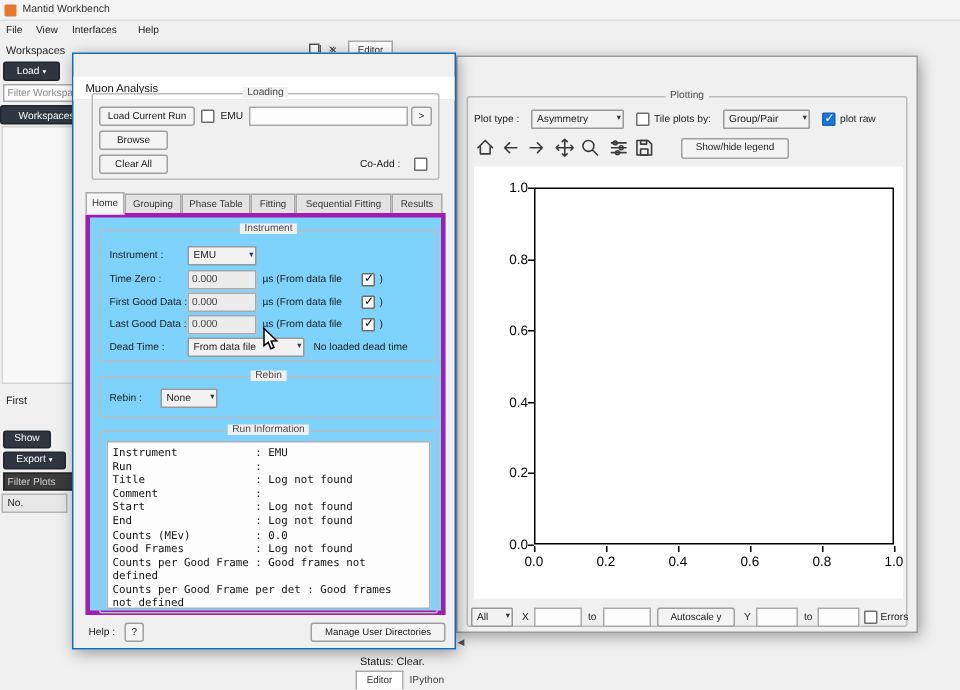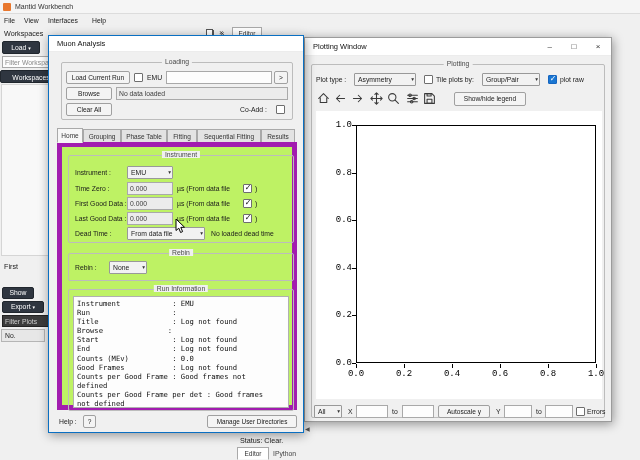--- a/index.html
+++ b/index.html
@@ -27,32 +27,32 @@
   .combo .ca { position:absolute; right:1px; top:0; line-height:11px; font-size:5.5px; color:#333; }
   .cb { position:absolute; width:9px; height:9px; background:#fff; border:1px solid #6e6e6e; border-radius:1px; }
   .cb i { font-style:normal; position:absolute; left:0; top:-2px; width:8px; text-align:center;
           font-size:8px; color:#0a0a0a; }
   .cb.blue { background:#1976d2; border-color:#1565c0; }
   .cb.blue i { color:#fff; }
   .group { position:absolute; border:1px solid #bcbcbc; border-radius:2px; }
   .glabel { position:absolute; top:-5px; left:50%; transform:translateX(-50%); background:#f0f0f0;
             padding:0 3px; font-size:6.8px; color:#4a4a4a; white-space:nowrap; }
   .window { position:absolute; background:#f0f0f0; box-shadow:1px 2px 10px rgba(0,0,0,.4); }
-  .wtitle { position:absolute; left:0; top:0; right:0; height:16px; background:#ffffff; border-bottom:1px solid #ececec; }
+  .wtitle { position:absolute; left:0; top:15px; right:0; height:16px; background:#ffffff; border-bottom:1px solid #ececec; }
   .wtitle .t { position:absolute; left:8px; top:0; line-height:16px; font-size:7.5px; color:#111; }
   .wbtn { display:inline-block; width:22px; height:17px; line-height:17px; text-align:center;
           font-size:8px; color:#333; }
   .tab { position:absolute; top:1px; height:14px; line-height:13px; text-align:center; background:#e3e3e3;
          border:1px solid #a9a9a9; font-size:6.5px; color:#333; }
   .tab.sel { top:0; height:15px; background:#f7f7f7; border-bottom:1px solid #f7f7f7; z-index:2; }
   .runinfo { position:absolute; left:0; top:0; padding:2px 3px; font-family:"DejaVu Sans Mono", monospace;
              font-size:7.2px; line-height:9.1px; color:#111; white-space:pre; }
   .tool { position:absolute; width:16px; height:16px; }
   .tool svg { width:13px; height:13px; margin:1px; stroke:#3a3a3a; fill:none; stroke-width:1.3; stroke-linecap:round; stroke-linejoin:round; }
-  .ytick, .xtick { position:absolute; font-family:Liberation Mono, monospace; font-size:9px; color:#000; }
+  .ytick, .xtick { position:absolute; font-family:Liberation Sans, sans-serif; font-size:9px; color:#000; }
   .ytick { width:30px; text-align:right; }
   .ytick::after { content:""; position:absolute; right:-4px; top:5px; width:4px; height:1px; background:#000; }
   .xtick { width:26px; text-align:center; }
   .xtick::before { content:""; position:absolute; left:50%; top:-5px; width:1px; height:4px; background:#000; }
   .sqicon { position:absolute; width:7px; height:7px; border:1px solid #555; background:#fff; }
   .xicon { position:absolute; font-size:8px; color:#444; line-height:8px; }
 </style>
 </head>
 <body>
 
@@ -101,36 +101,35 @@
     </div>
 
     <div class="group" style="left:12px;top:26px;width:232px;height:58px">
       <span class="glabel">Loading</span>
       <button class="btn" style="left:4px;top:8px;width:64px;height:13px">Load Current Run</button>
       <span class="cb" style="left:72px;top:10px"></span>
       <span class="lbl" style="left:85px;top:8px">EMU</span>
       <input class="input white" style="left: 104px; top: 8px; width: 106px; height: 13px;">
       <button class="btn" style="left:212px;top:8px;width:14px;height:13px">&gt;</button>
       <button class="btn" style="left:4px;top:24px;width:46px;height:13px">Browse</button>
-      <input class="input" style="left: 54px; top: 24px; width: 172px; height: 13px;" value="No data loaded">
       <button class="btn" style="left:4px;top:40px;width:46px;height:13px">Clear All</button>
       <span class="lbl" style="left:178px;top:40px">Co-Add :</span>
       <span class="cb" style="left:214px;top:42px"></span>
     </div>
 
     <div class="abs" style="left:8px;top:92px;width:240px;height:15px">
       <span class="tab sel" style="left:0;width:26px">Home</span>
       <span class="tab" style="left:26px;width:38px">Grouping</span>
       <span class="tab" style="left:64px;width:46px">Phase Table</span>
       <span class="tab" style="left:110px;width:30px">Fitting</span>
       <span class="tab" style="left:140px;width:64px">Sequential Fitting</span>
       <span class="tab" style="left:204px;width:34px">Results</span>
     </div>
 
-    <div class="abs" style="left:8px;top:106px;width:240px;height:268px;border:5px solid #a21caf;background:#bef264">
+    <div class="abs" style="left:8px;top:106px;width:240px;height:268px;border:3px solid #a21caf;background:#7dd3fc">
 
       <div class="group" style="left:6px;top:8px;width:226px;height:88px">
         <span class="glabel">Instrument</span>
         <span class="lbl" style="left:6px;top:10px">Instrument :</span>
         <div class="combo" style="left:58px;top:10px;width:46px;height:13px">
           <span class="ct">EMU</span>
           <span class="ca">▾</span>
         </div>
         <span class="lbl" style="left:6px;top:26px">Time Zero :</span>
         <input class="input" style="left: 58px; top: 26px; width: 46px; height: 13px;" value="0.000">
@@ -169,47 +168,39 @@
           <span class="ca">▾</span>
         </div>
       </div>
 
       <div class="group" style="left:6px;top:142px;width:226px;height:122px">
         <span class="glabel">Run Information</span>
         <div class="abs" style="left:4px;top:6px;width:216px;height:112px;background:#fdfdfd;border:1px solid #b0b0b0;overflow:hidden">
           <pre class="runinfo">Instrument            : EMU
 Run                   :
 Title                 : Log not found
-Browse               :
+Comment               :
 Start                 : Log not found
 End                   : Log not found
 Counts (MEv)          : 0.0
 Good Frames           : Log not found
 Counts per Good Frame : Good frames not
 defined
 Counts per Good Frame per det : Good frames
 not defined</pre>
         </div>
       </div>
     </div>
 
     <span class="lbl" style="left:10px;top:379px">Help :</span>
     <button class="btn" style="left:34px;top:379px;width:13px;height:13px">?</button>
     <button class="btn" style="left:158px;top:379px;width:90px;height:13px;font-size:6.4px">Manage User Directories</button>
   </div>
 
   <div class="window" style="left:304px;top:37px;width:308px;height:385px;border:1px solid #9b9b9b;z-index:10">
-    <div class="wtitle" style="height:18px">
-      <span class="t" style="line-height:18px">Plotting Window</span>
-      <span class="abs" style="right:2px;top:0">
-        <span class="wbtn">–</span>
-        <span class="wbtn">□</span>
-        <span class="wbtn">×</span>
-      </span>
-    </div>
 
     <div class="group" style="left:6px;top:26px;width:294px;height:354px">
       <span class="glabel">Plotting</span>
 
       <span class="lbl" style="left:4px;top:8px">Plot type :</span>
       <div class="combo" style="left:42px;top:8px;width:62px;height:13px">
         <span class="ct">Asymmetry</span>
         <span class="ca">▾</span>
       </div>
       <span class="cb" style="left:112px;top:10px"></span>

